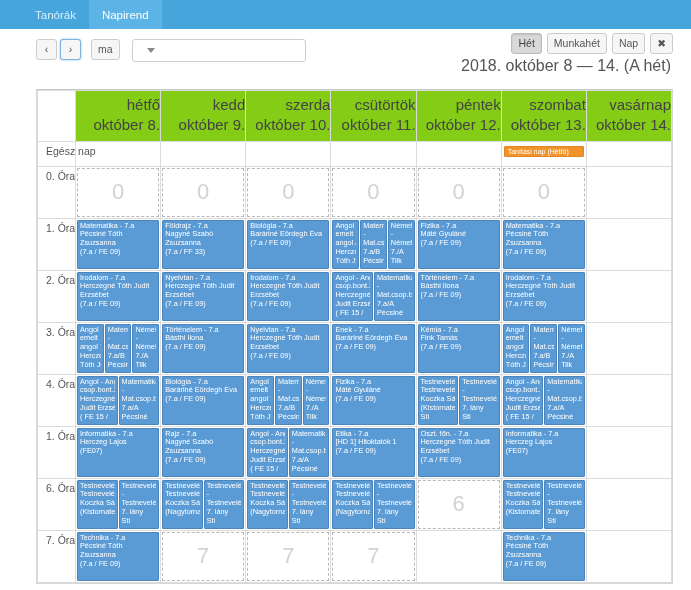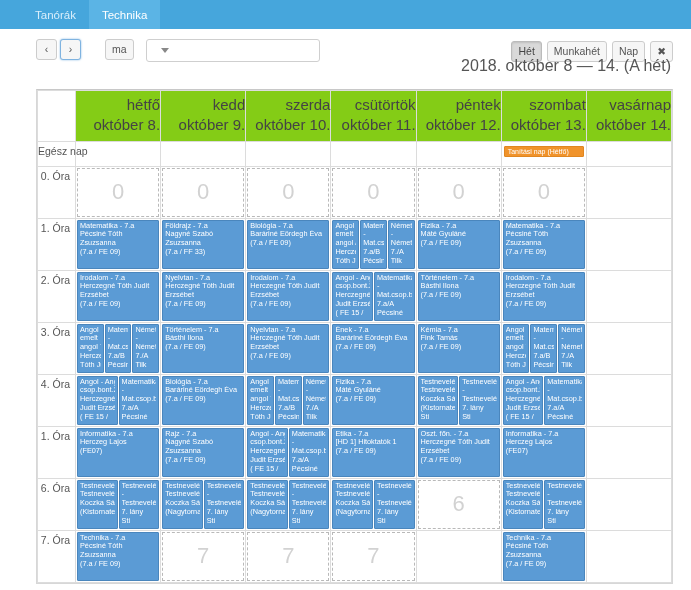--- a/index.html
+++ b/index.html
@@ -40,40 +40,40 @@
     height:23px; width:174px; margin-left:9px;
     border:1px solid #cfcfcf; border-radius:3px; background:#fff;
     padding:0 8px; font-size:10.5px; color:#444; cursor:pointer;
     vertical-align:top;
   }
   #weekselect .caret {
     width:0;height:0;border-left:4px solid transparent;border-right:4px solid transparent;
     border-top:5px solid #888; margin-left:6px;
   }
   #viewgroup {
-    position:absolute; right:18px; top:12px; display:flex; gap:5px;
+    position:absolute; right:18px; top:4px; display:flex; gap:5px;
   }
   #title {
     position:absolute; right:20px; top:28px;
     font-size:16px; color:#555; font-weight:400; white-space:nowrap;
   }
   
   #cal { margin:0 18px 0 36px; border:1px solid #d7d7d7; border-top:1px solid #c8c8c8; }
   table { border-collapse:collapse; width:100%; table-layout:fixed; }
   th, td { border:1px solid #dcdcdc; padding:0; vertical-align:top; }
   th.corner, td.hourcol { width:38px; }
   th.dayhead {
     text-align:right; font-weight:normal; font-size:15px; color:#444;
     padding:4px 0 5px; line-height:1.35; background:#84cc16;
   }
   th.dayhead .dname { display:block; }
   th.dayhead .ddate { display:block; }
   td.allday { height:25px; background:#fff; padding:2px; }
   td.hourcol {
-    text-align:right; padding:3px 5px 0 0; font-size:10.5px; color:#555;
+    text-align:right; padding:3px 5px 0 8px; font-size:10.5px; color:#555;
     background:#fff; white-space:nowrap;
   }
   td.slot { height:52px; background:#fff; position:relative; padding:1px; }
   .slotwrap { display:flex; height:100%; gap:1px; }
   .ev {
     background:#5b9bd5; border:1px solid #4a86bd; color:#fff;
     font-size:7.3px; line-height:1.22; padding:1px 2px; overflow:hidden;
     flex:1 1 0; min-width:0; cursor:pointer; border-radius:1px;
   }
   .ev .l { display:block; white-space:nowrap; overflow:hidden; text-overflow:clip; }
@@ -89,30 +89,30 @@
   }
 </style>
 </head>
 <body>
 
 <div id="tabbar">
   <div class="tab current">
     <span>Tanórák</span>
   </div>
   <div class="tab active">
-    <span>Technika</span>
+    <span>Napirend</span>
   </div>
 </div>
 
 <div id="toolbar">
   <span id="navgroup">
     <span class="btn">‹</span>
     <span class="btn focus">›</span>
   </span>
-  <span class="btn" style="margin-left:21px;">ma</span>
+  <span class="btn" style="margin-left:7px;">ma</span>
   <span id="weekselect">
     <span class="caret"></span>
   </span>
 
   <span id="viewgroup">
     <span class="btn pressed">Hét</span>
     <span class="btn">Munkahét</span>
     <span class="btn">Nap</span>
     <span class="btn">✖</span>
   </span>

